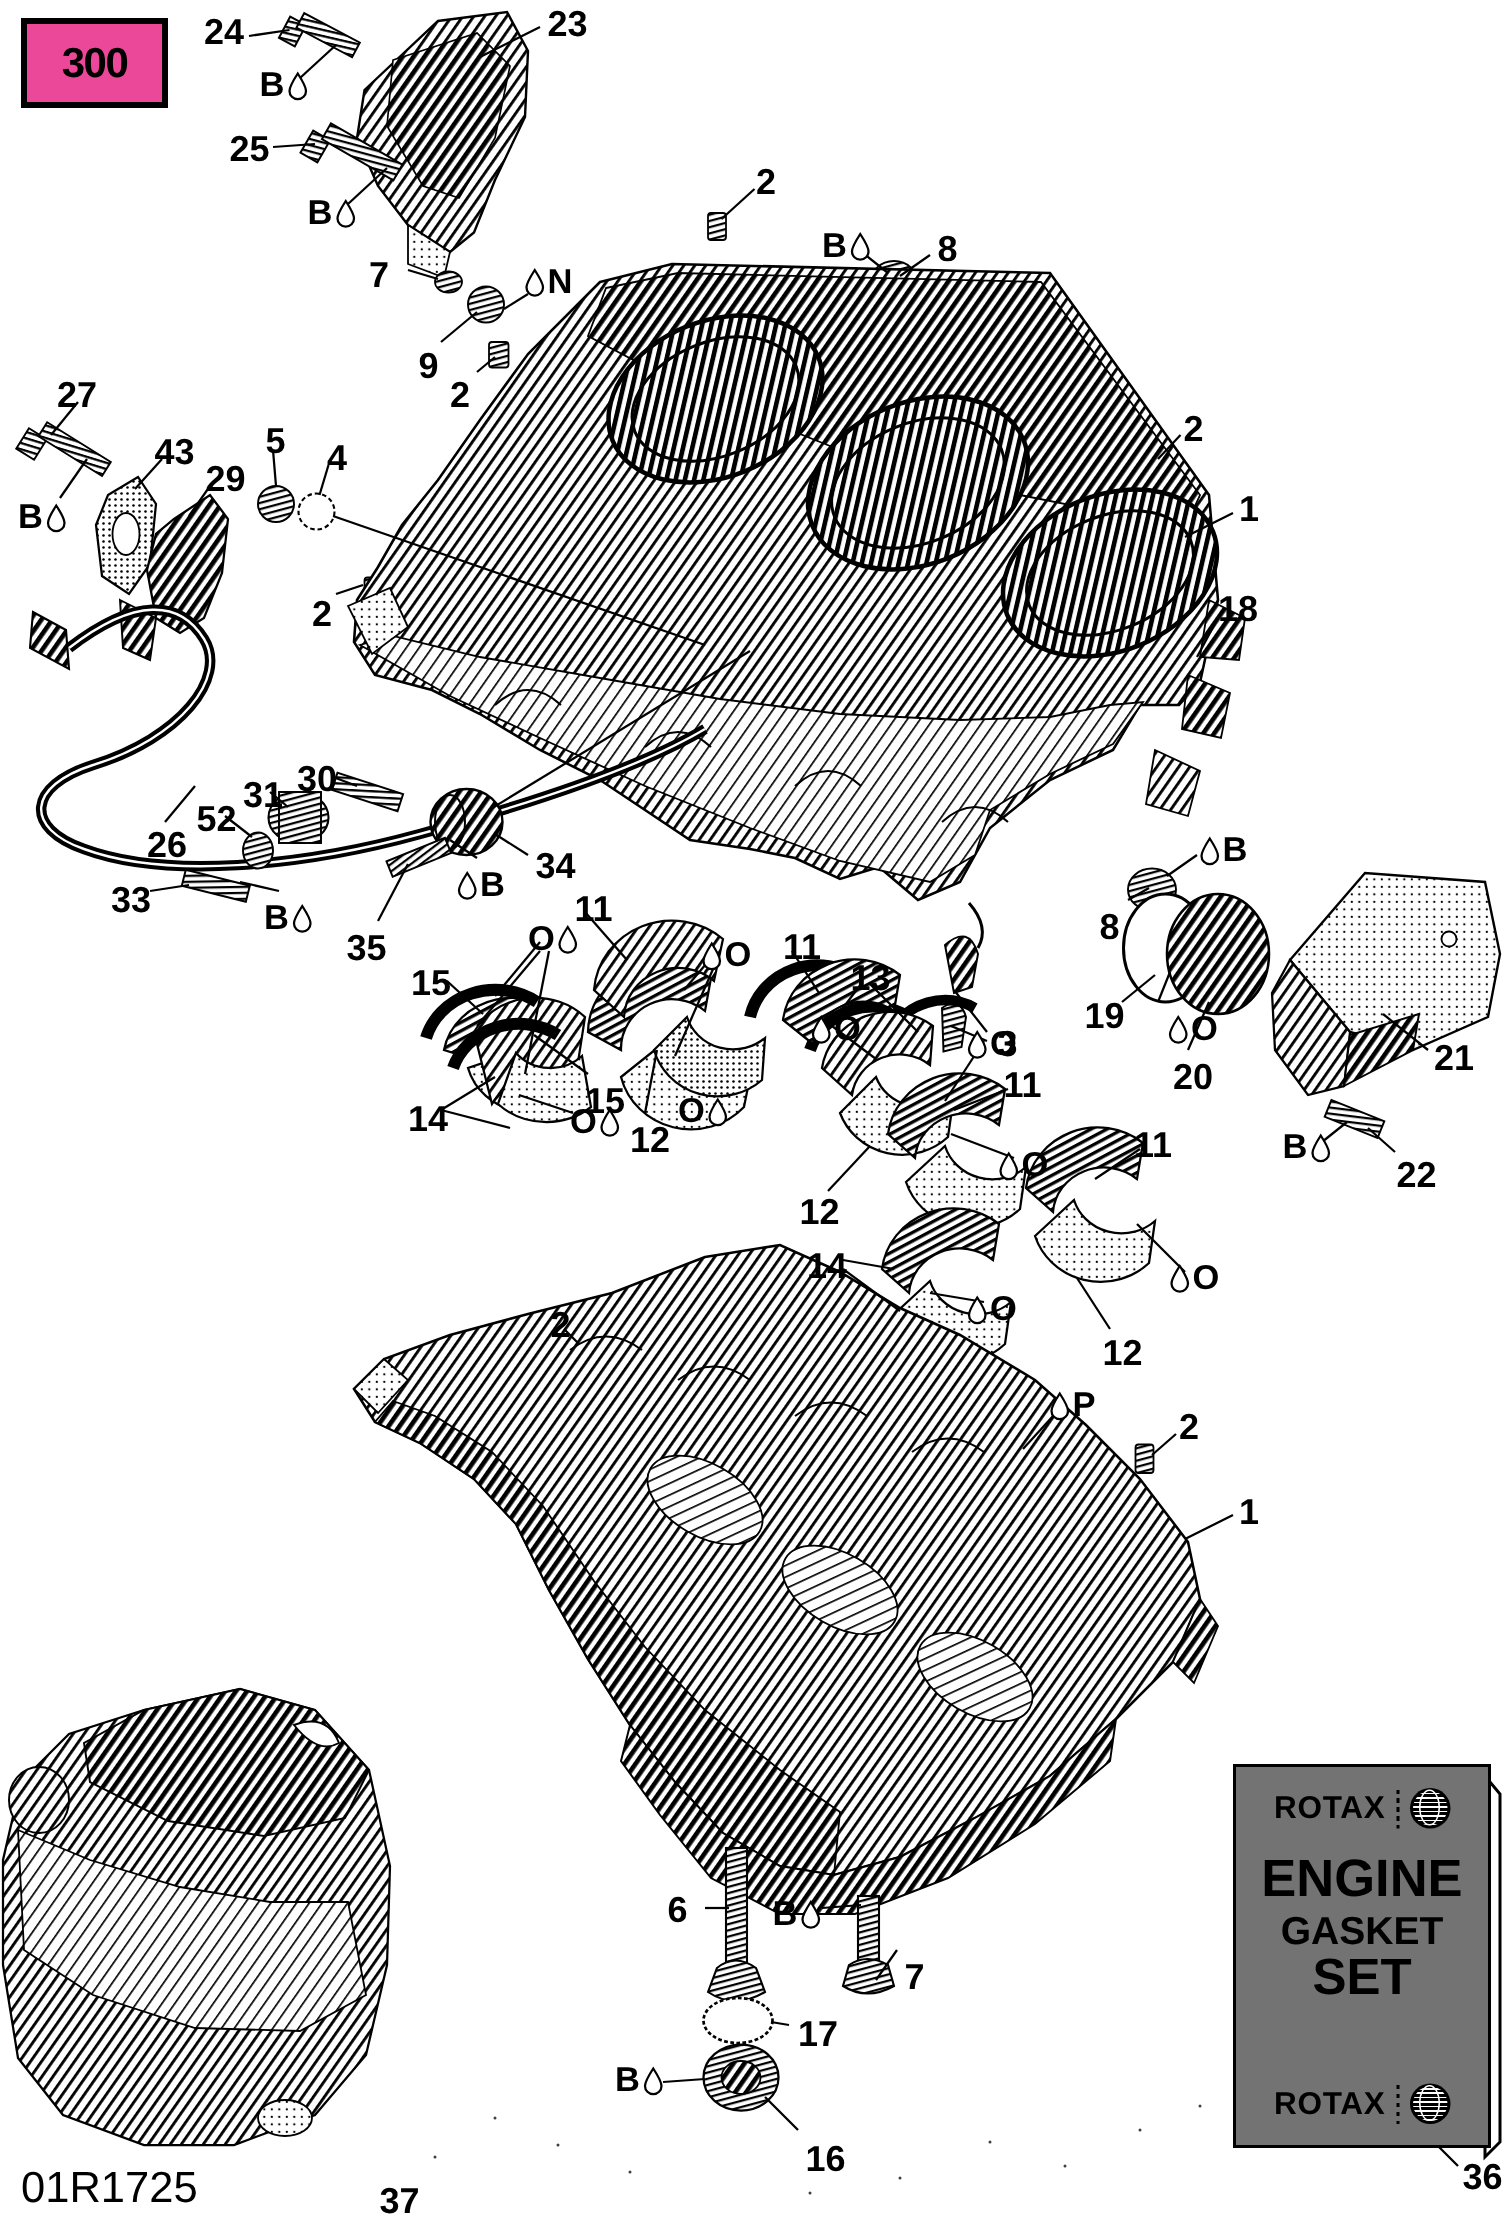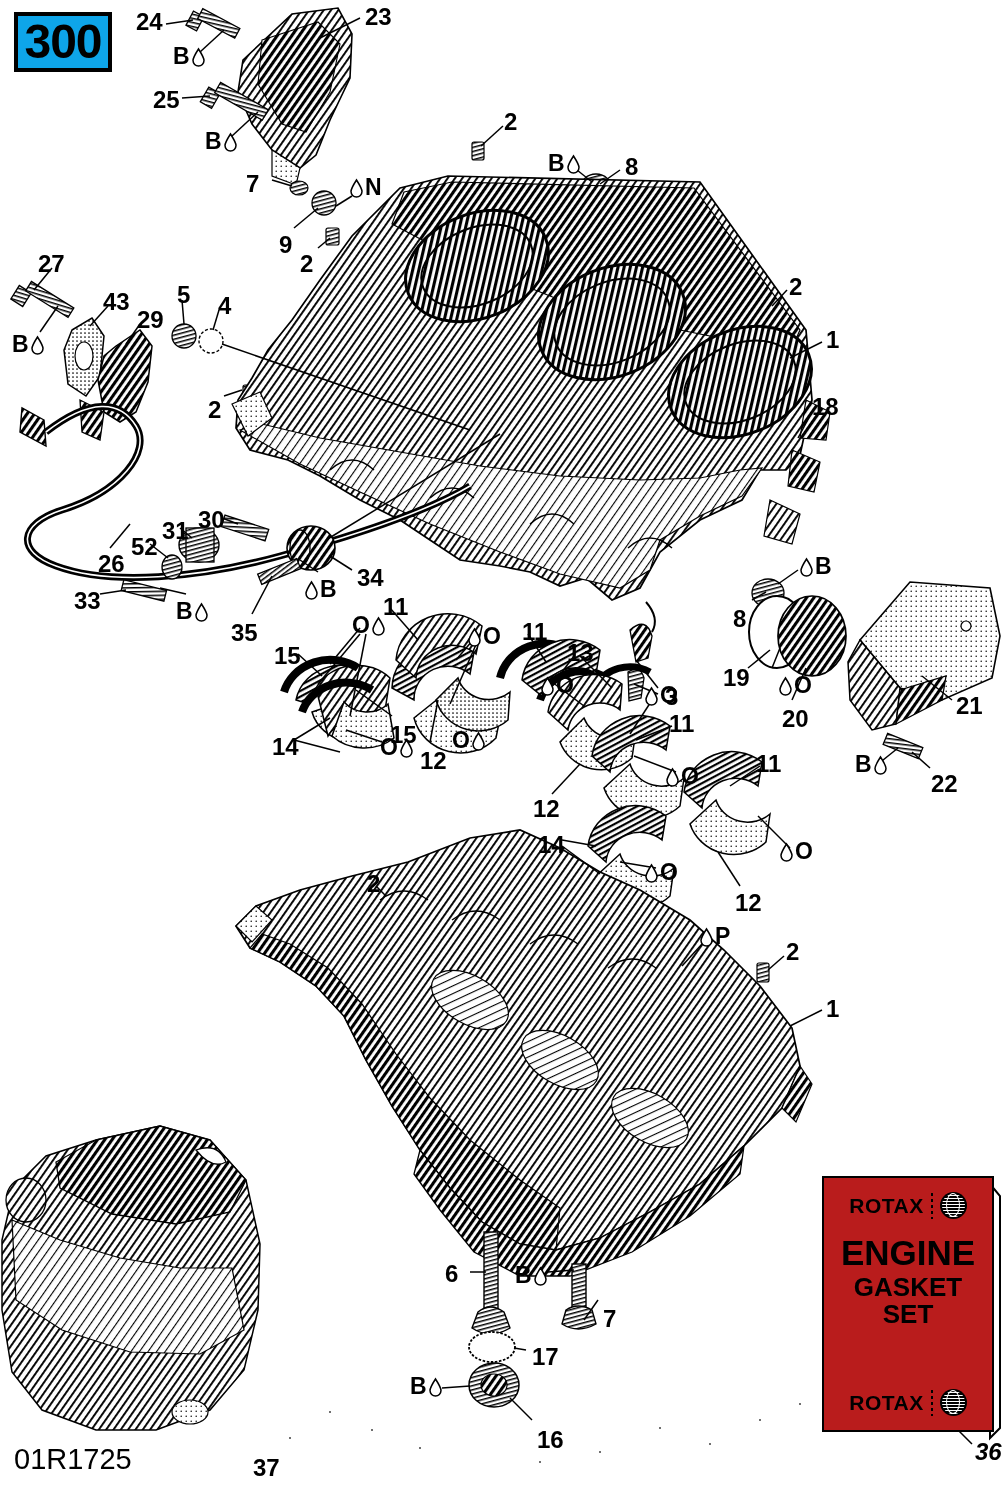--- a/index.html
+++ b/index.html
@@ -15,24 +15,24 @@
     background:#ffffff;
     overflow:hidden;
   }
   
   .page-badge{
     position:absolute;
     left:14px; top:12px;
     width:90px; height:52px;
     border:4px solid #000;
     display:flex; align-items:center; justify-content:center;
-    font-size:48px; font-weight:bold;
+    font-size:28px; font-weight:bold;
     letter-spacing:-1px;
     line-height:1;
-    background:#0ea5e9;
+    background:#ec4899;
     z-index:40;
   }
   
   .drawing-ref{
     position:absolute;
     left:14px; bottom:10px;
     font-size:29px;
     letter-spacing:0px;
     font-weight:400;
     z-index:40;
@@ -69,21 +69,21 @@
   
   .carton{
     position:absolute;
     z-index:35;
   }
   .carton-front{
     position:absolute;
     left:0; top:0;
     width:168px; height:252px;
     border:2px solid #000;
-    background:#b91c1c;
+    background:#737373;
     display:flex;
     flex-direction:column;
     align-items:center;
   }
   .rotax-row{
     display:flex;
     align-items:center;
     justify-content:center;
     gap:7px;
     width:100%;
@@ -123,21 +123,21 @@
     line-height:1;
     margin-top:16px;
   }
   .carton-sub1{
     font-size:26px;
     font-weight:bold;
     line-height:1.05;
     margin-top:4px;
   }
   .carton-sub2{
-    font-size:26px;
+    font-size:34px;
     font-weight:bold;
     line-height:1.05;
   }
   svg{overflow:visible;}
 </style>
 </head>
 <body>
 
 <div id="sheet">
 
@@ -640,21 +640,21 @@
       <div class="callout" style="left: 538px; top: 833px;">14</div>
       <div class="callout" style="left: 735px; top: 891px;">12</div>
       <div class="callout" style="left: 367px; top: 872px;">2</div>
       <div class="callout" style="left: 786px; top: 940px;">2</div>
       <div class="callout" style="left: 826px; top: 997px;">1</div>
       <div class="callout" style="left: 445px; top: 1262px;">6</div>
       <div class="callout" style="left: 603px; top: 1307px;">7</div>
       <div class="callout" style="left: 532px; top: 1345px;">17</div>
       <div class="callout" style="left: 537px; top: 1428px;">16</div>
       <div class="callout" style="left: 253px; top: 1456px;">37</div>
-      <div class="callout" style="left: 975px; top: 1440px; font-style: italic;">36</div>
+      <div class="callout" style="left: 975px; top: 1440px;">36</div>
     </div>
 
   <div id="lube-layer">
       <div class="lube letter-left" style="left: 173px; top: 45px;">
         <span>B</span>
         <span class="drop">
           <svg width="13" height="18" viewBox="0 0 13 18">
             <path d="M6.5,1 C6.5,1 12,9.5 12,12.6 A5.5,5.5 0 0 1 1,12.6 C1,9.5 6.5,1 6.5,1 Z" fill="#ffffff" stroke="#000000" stroke-width="1.5"></path>
           </svg>
         </span>

